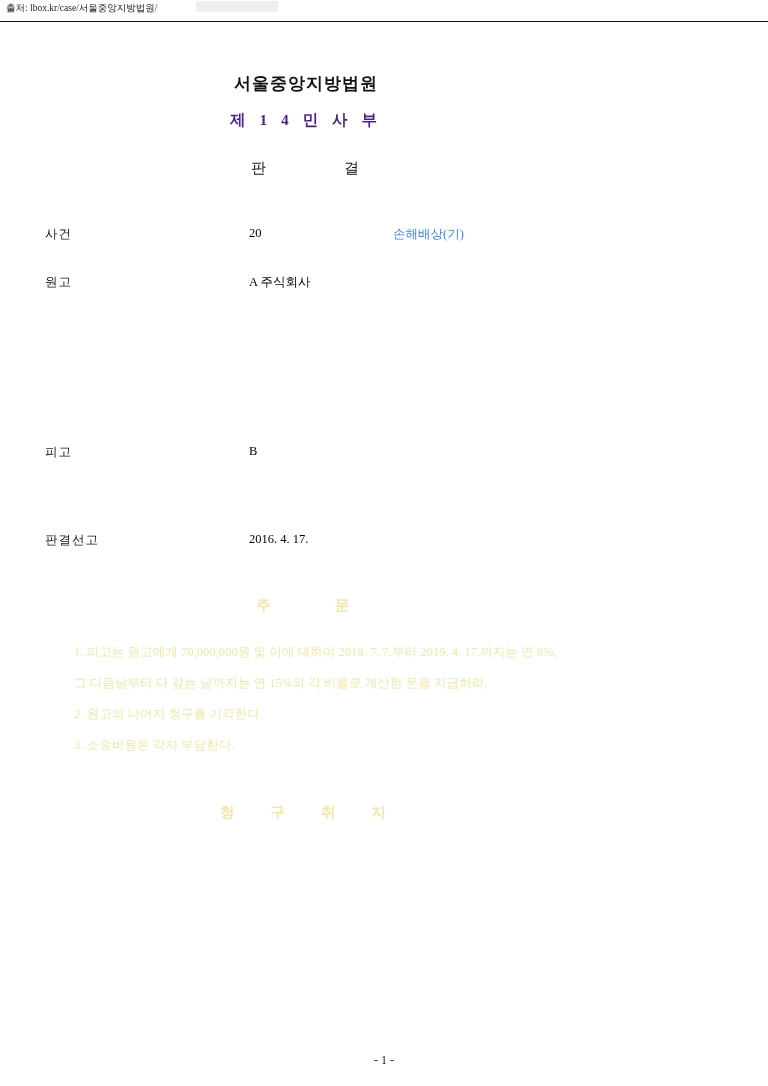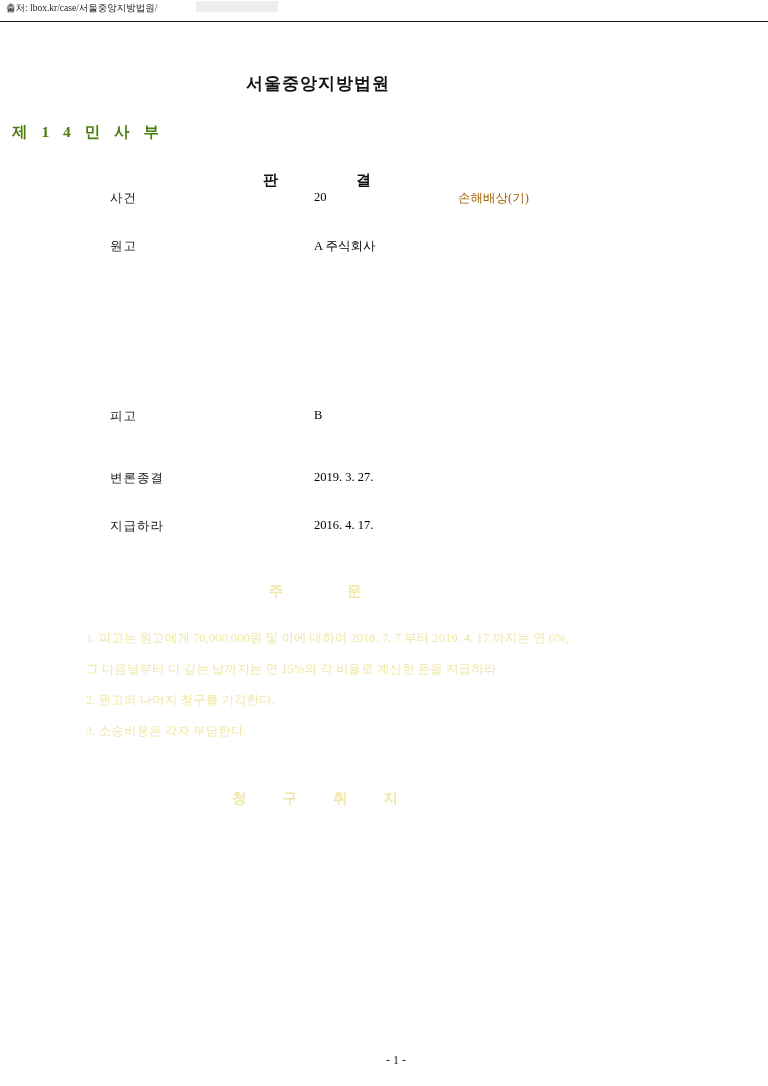--- a/index.html
+++ b/index.html
@@ -42,53 +42,55 @@
     width: 82px;
     height: 11px;
     background: #e8e8e8;
     opacity: .75;
   }
 
   
   .page {
     position: absolute;
     top: 22px;
-    left: 12px;
+    left: 0;
     width: 612px;
     height: 1064px;
   }
 
   .court-title {
     text-align: center;
     font-size: 17px;
     font-weight: bold;
     letter-spacing: 1px;
     color: #121212;
     margin-top: 50px;
   }
   .division-title {
+    text-align: center;
     font-size: 15.5px;
     font-weight: bold;
     letter-spacing: 5px;
-    color: #4d7c0f;
-    margin-top: 27px;
+    color: #4c1d95;
+    margin-top: 15px;
   }
   .doc-kind {
     text-align: center;
     font-size: 15px;
-    font-weight: bold;
+    font-weight: normal;
     color: #121212;
     margin-top: 28px;
     letter-spacing: 2px;
   }
   .doc-kind .sp { display: inline-block; width: 76px; }
 
   
   .meta {
-    padding-left: 98px;
+    margin-top: 48px;
+    padding-left: 45px;
   }
   .meta-row {
     position: relative;
     height: 22px;
     font-size: 12.5px;
   }
   .meta-label {
     position: absolute;
     left: 0;
     top: 0;
@@ -99,21 +101,21 @@
   .meta-value {
     position: absolute;
     left: 204px;
     top: 0;
     color: #000000;
   }
   .meta-value2 {
     position: absolute;
     left: 348px;
     top: 0;
-    color: #a16207;
+    color: #3b82f6;
   }
   .gap-lg { height: 74px; }
   .gap-sm { height: 26px; }
   .gap-xs { height: 14px; }
 
   
   .section-head {
     text-align: center;
     font-size: 14.5px;
     font-weight: bold;
@@ -182,29 +184,25 @@
     <div class="meta-row">
       <span class="meta-label">피고</span>
       <span class="meta-value">B</span>
     </div>
 
     <div class="gap-xs"></div>
 
 
     <div class="gap-sm"></div>
 
-    <div class="meta-row">
-      <span class="meta-label">변론종결</span>
-      <span class="meta-value">2019. 3. 27.</span>
-    </div>
 
     <div class="gap-sm"></div>
 
     <div class="meta-row">
-      <span class="meta-label">지급하라</span>
+      <span class="meta-label">판결선고</span>
       <span class="meta-value">2016. 4. 17.</span>
     </div>
 
   </div>
 
   <div class="section-head">
     <span>주</span><span class="sp"></span><span>문</span>
   </div>
 
   <div class="body-block">

